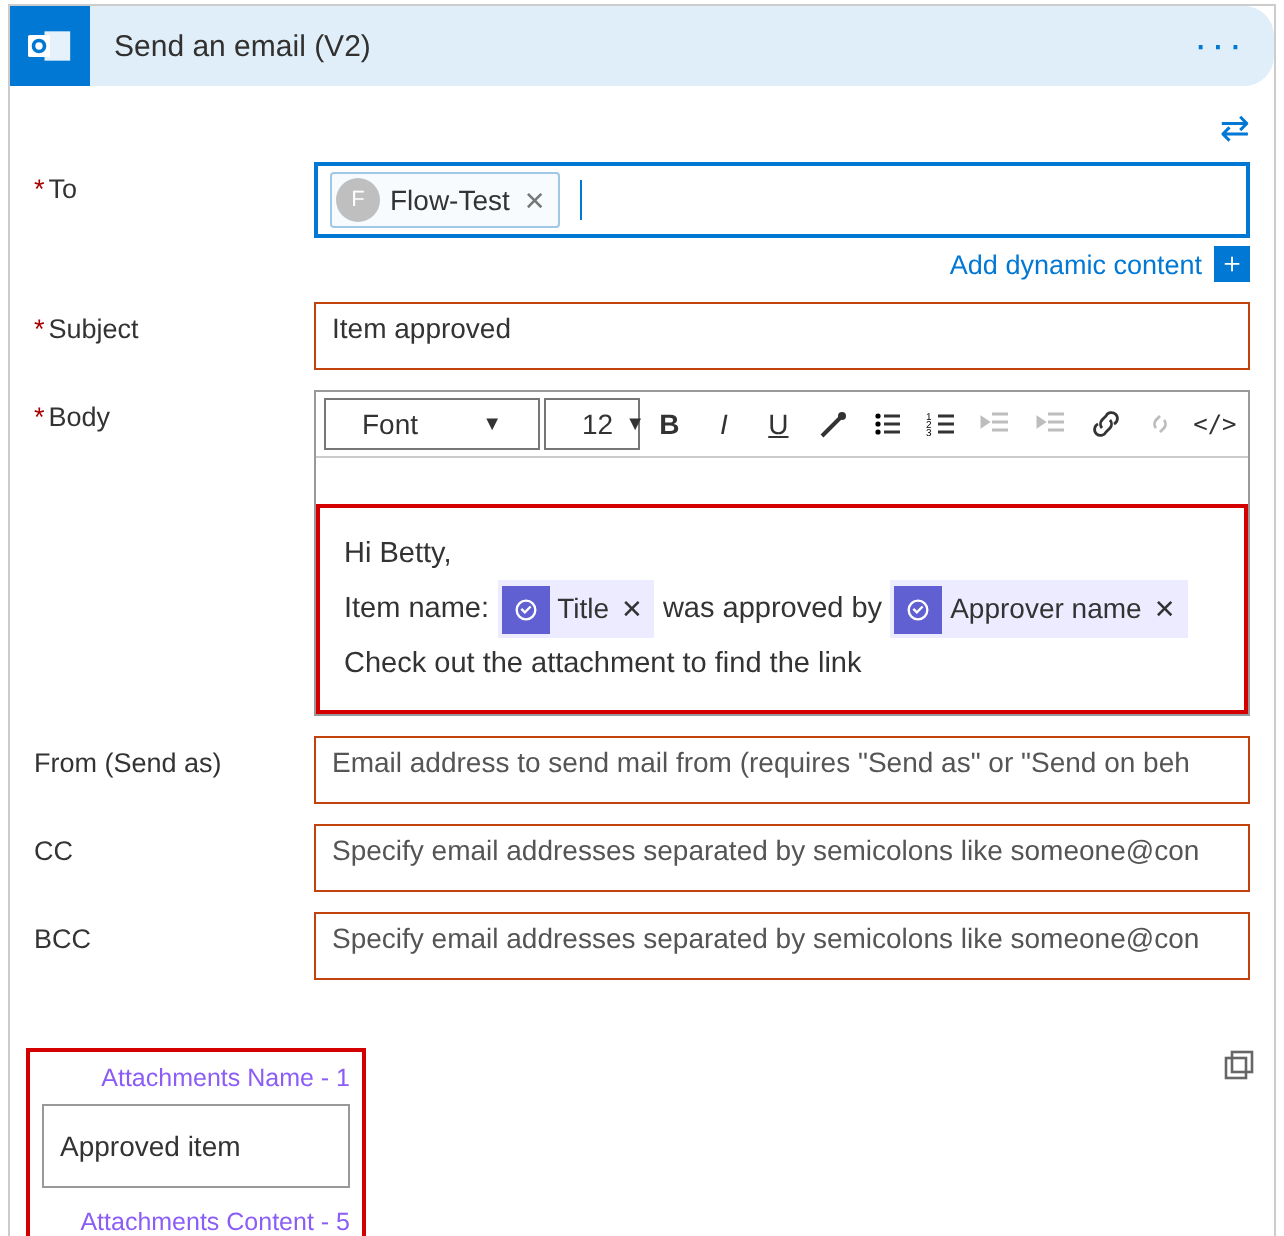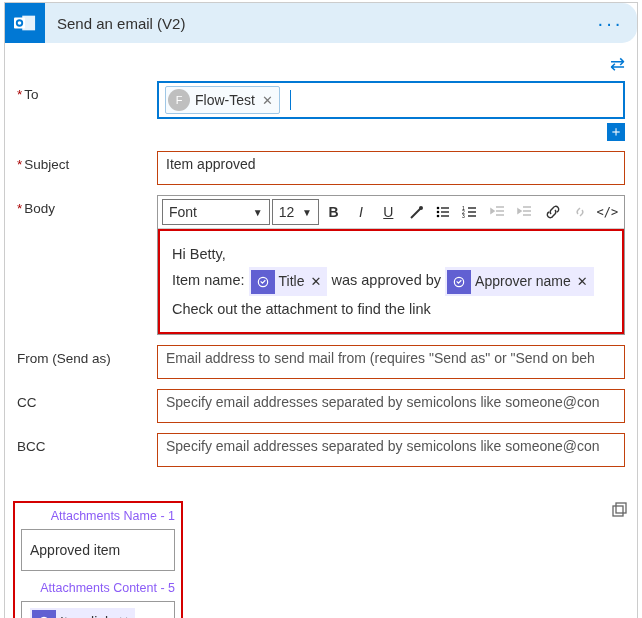--- a/index.html
+++ b/index.html
@@ -142,21 +142,21 @@
     padding: 3px 4px;
     gap: 2px;
     background:#fff;
   }
   .tb-sel {
     border: 1px solid #767676;
     height: 26px;
     display: inline-flex;
     align-items: center;
     justify-content: space-between;
-    padding: 0 6px;
+    padding: 0 18px;
     font-size: 14px;
     background:#fff;
   }
   .tb-sel.font { width: 110px; }
   .tb-sel.size { width: 48px; }
   .tb-sel .caret { font-size: 10px; margin-left: 6px; }
   .tb-btn {
     width: 26px; height: 26px;
     display: inline-flex; align-items: center; justify-content: center;
     font-size: 14px;
@@ -182,21 +182,21 @@
   .token .badge {
     width: 24px; height: 24px;
     background: #6160d2;
     display: inline-flex; align-items: center; justify-content: center;
   }
   .token .badge svg { width:14px; height:14px; }
   .token .tlabel { color: #333; font-size: 14px; }
   .token .tx {
     font-size: 13px; color: #333; cursor: pointer; margin-left: 2px;
   }
-  .redbox { border: 2px solid #d40000; }
+  .redbox { border: 2px solid #d40000; margin-top: 23px; }
   .attach-section {
     margin: 8px 8px 12px 8px;
     position: relative;
   }
   .attach-section .dup-icon {
     position: absolute;
     right: 0; top: 0;
     color: #666;
     font-size: 16px;
     cursor: pointer;
@@ -247,20 +247,21 @@
       <div class="field-control">
         <div class="to-box">
           <span class="recipient-chip">
             <span class="avatar">F</span>
             <span class="name">Flow-Test</span>
             <span class="remove">✕</span>
           </span>
           <span class="to-cursor"></span>
         </div>
         <div class="dyn-row">
+          <span>Add dynamic content</span>
           <span class="dyn-plus">＋</span>
         </div>
       </div>
     </div>
 
     <div class="field-row">
       <div class="field-label req">Subject</div>
       <div class="field-control">
         <div class="text-input">Item approved</div>
       </div>

